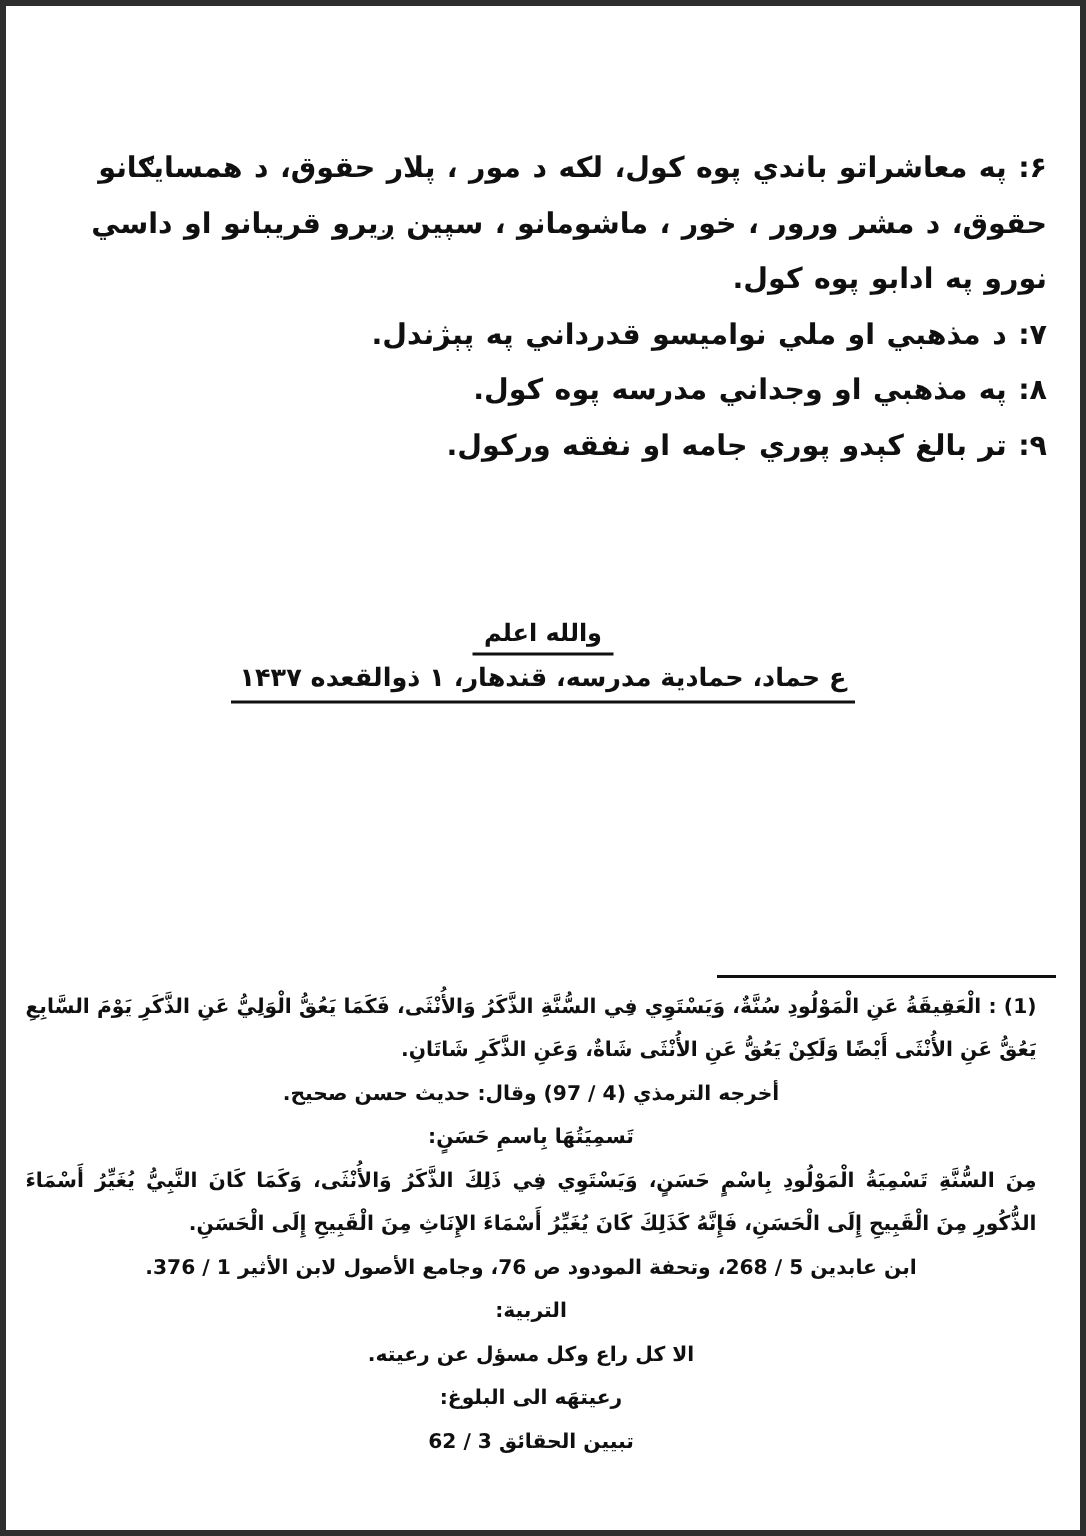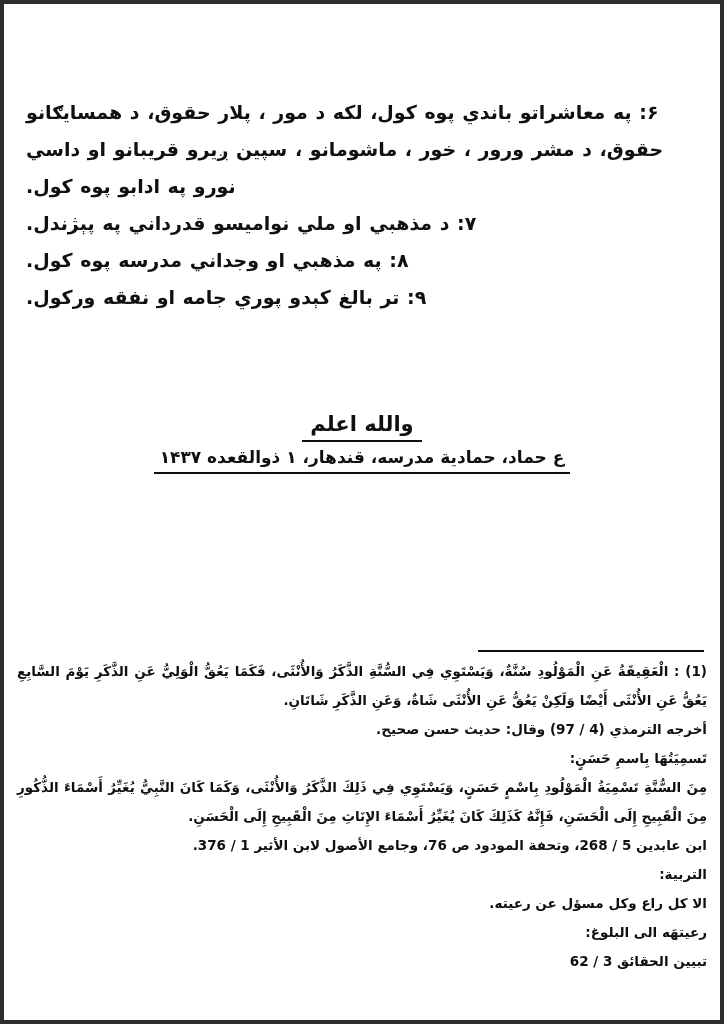--- a/index.html
+++ b/index.html
@@ -11,70 +11,70 @@
     background:#ffffff;
     border:4px solid #2e2e2e;
     font-family:"DejaVu Sans",sans-serif;
     color:#101010;
     overflow:hidden;
   }
   .pashto-section{
     position:absolute;
     top:90px;right:22px;left:22px;
     direction:rtl;
-    text-align:left;
+    text-align:right;
     font-size:19px;
     font-weight:bold;
     line-height:37px;
   }
   .pashto-line{word-spacing:1px;}
   sup.fn-ref{
     font-size:11px;
     font-weight:bold;
     vertical-align:super;
     line-height:0;
     margin-right:1px;
   }
   .sig-block{
     position:absolute;
     top:408px;left:0;right:0;
     text-align:center;
     direction:rtl;
   }
   .sig-l1{
     display:inline-block;
-    font-size:21px;
+    font-size:16px;
     font-weight:bold;
     padding:0 8px 4px 8px;
     border-bottom:2px solid #101010;
   }
   .sig-l2-wrap{margin-top:5px;text-align:center;}
   .sig-l2{
     display:inline-block;
     font-size:17px;
     font-weight:bold;
     padding:0 6px 5px 6px;
     border-bottom:2px solid #101010;
   }
   .fn-sep{
     position:absolute;
     top:646px;right:16px;
     width:226px;height:0;
     border-top:2px solid #101010;
   }
   .fn-section{
     position:absolute;
-    top:653px;right:13px;left:13px;
+    top:653px;right:29px;left:13px;
     direction:rtl;
     text-align:right;
     font-size:13.5px;
     font-weight:bold;
     line-height:29px;
   }
-  .fn-par{margin:0;}
+  .fn-par{margin:0;text-align:center;}
 </style>
 </head>
 <body>
 
 <div class="page">
 
   <div class="pashto-section">
       <div class="pashto-line">۶: په معاشراتو باندي پوه کول، لکه د مور ، پلار حقوق، د همسايګانو حقوق، د مشر ورور ، خور ، ماشومانو ، سپين ږيرو قريبانو او داسي نورو په ادابو پوه کول.</div>
       <div class="pashto-line">۷: د مذهبي او ملي نواميسو قدرداني په پېژندل.</div>
       <div class="pashto-line">۸: په مذهبي او وجداني مدرسه پوه کول.</div>

